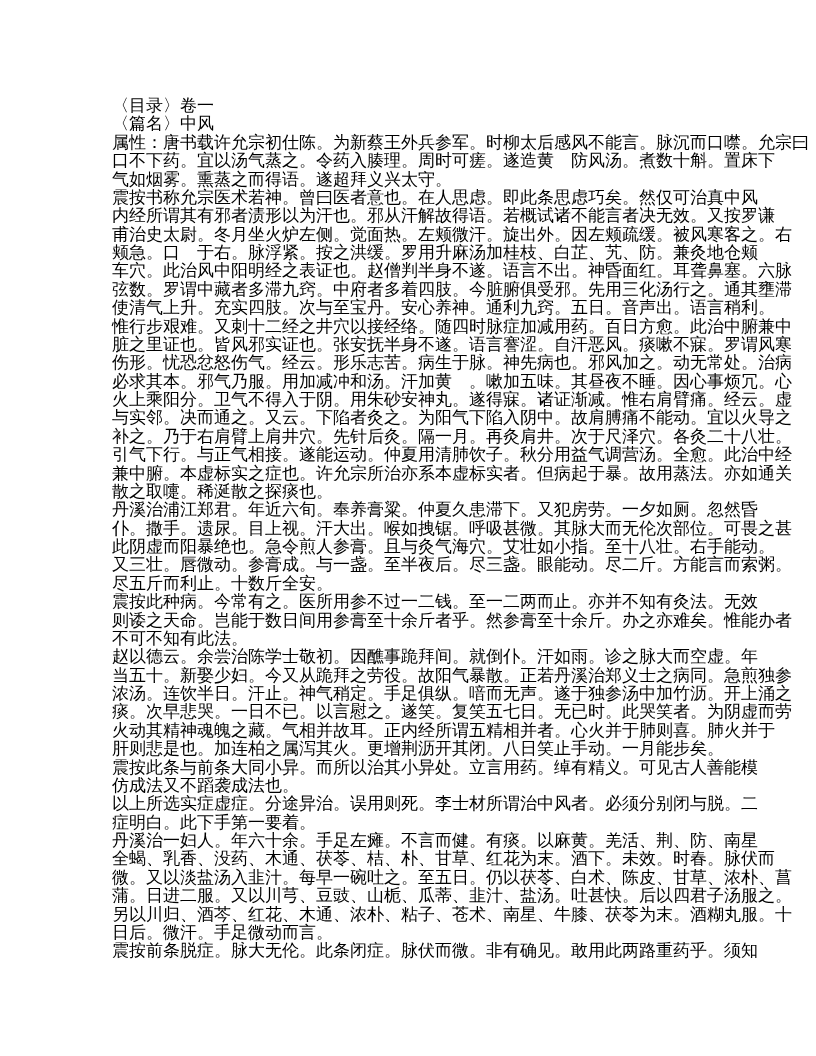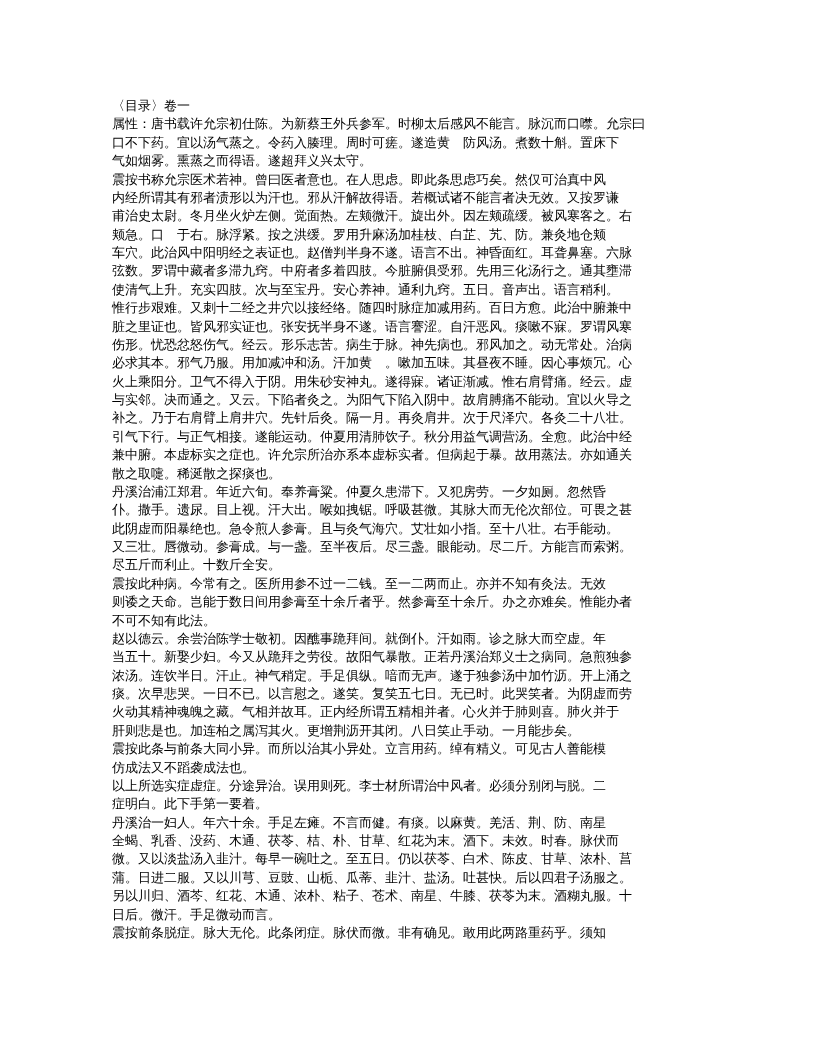--- a/index.html
+++ b/index.html
@@ -15,34 +15,35 @@
     font-family: "Liberation Serif", "DejaVu Serif", serif;
   }
   .page {
     position: absolute;
     left: 112px;
     top: 97px;
     width: 604px;
     color: #000000;
   }
   .textline {
-    font-size: 13px;
+    font-size: 17px;
     line-height: 18.37px;
     letter-spacing: 0;
     white-space: pre-wrap;
   }
   .body-text {
     white-space: pre;
   }
 </style>
 </head>
 <body>
 
 <div class="page">
   <div class="textline">〈目录〉卷一</div>
+  <div class="textline">〈篇名〉中风</div>
   <div class="textline body-text">属性：唐书载许允宗初仕陈。为新蔡王外兵参军。时柳太后感风不能言。脉沉而口噤。允宗曰
 口不下药。宜以汤气蒸之。令药入腠理。周时可瘥。遂造黄　防风汤。煮数十斛。置床下
 气如烟雾。熏蒸之而得语。遂超拜义兴太守。
 震按书称允宗医术若神。曾曰医者意也。在人思虑。即此条思虑巧矣。然仅可治真中风
 内经所谓其有邪者渍形以为汗也。邪从汗解故得语。若概试诸不能言者决无效。又按罗谦
 甫治史太尉。冬月坐火炉左侧。觉面热。左颊微汗。旋出外。因左颊疏缓。被风寒客之。右
 颊急。口　于右。脉浮紧。按之洪缓。罗用升麻汤加桂枝、白芷、艽、防。兼灸地仓颊
 车穴。此治风中阳明经之表证也。赵僧判半身不遂。语言不出。神昏面红。耳聋鼻塞。六脉
 弦数。罗谓中藏者多滞九窍。中府者多着四肢。今脏腑俱受邪。先用三化汤行之。通其壅滞
 使清气上升。充实四肢。次与至宝丹。安心养神。通利九窍。五日。音声出。语言稍利。

